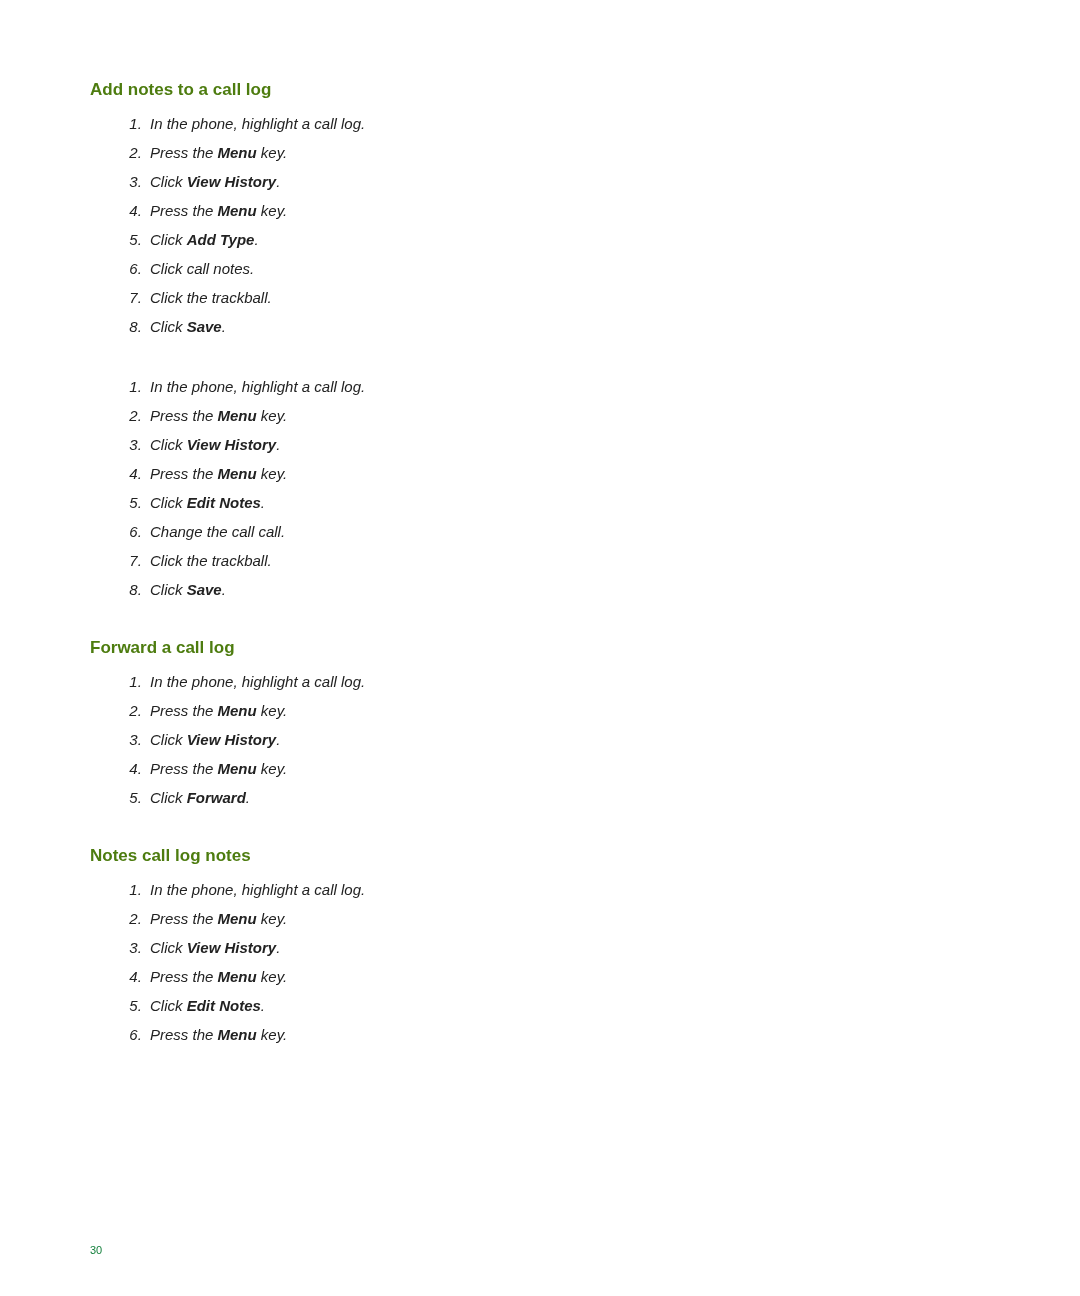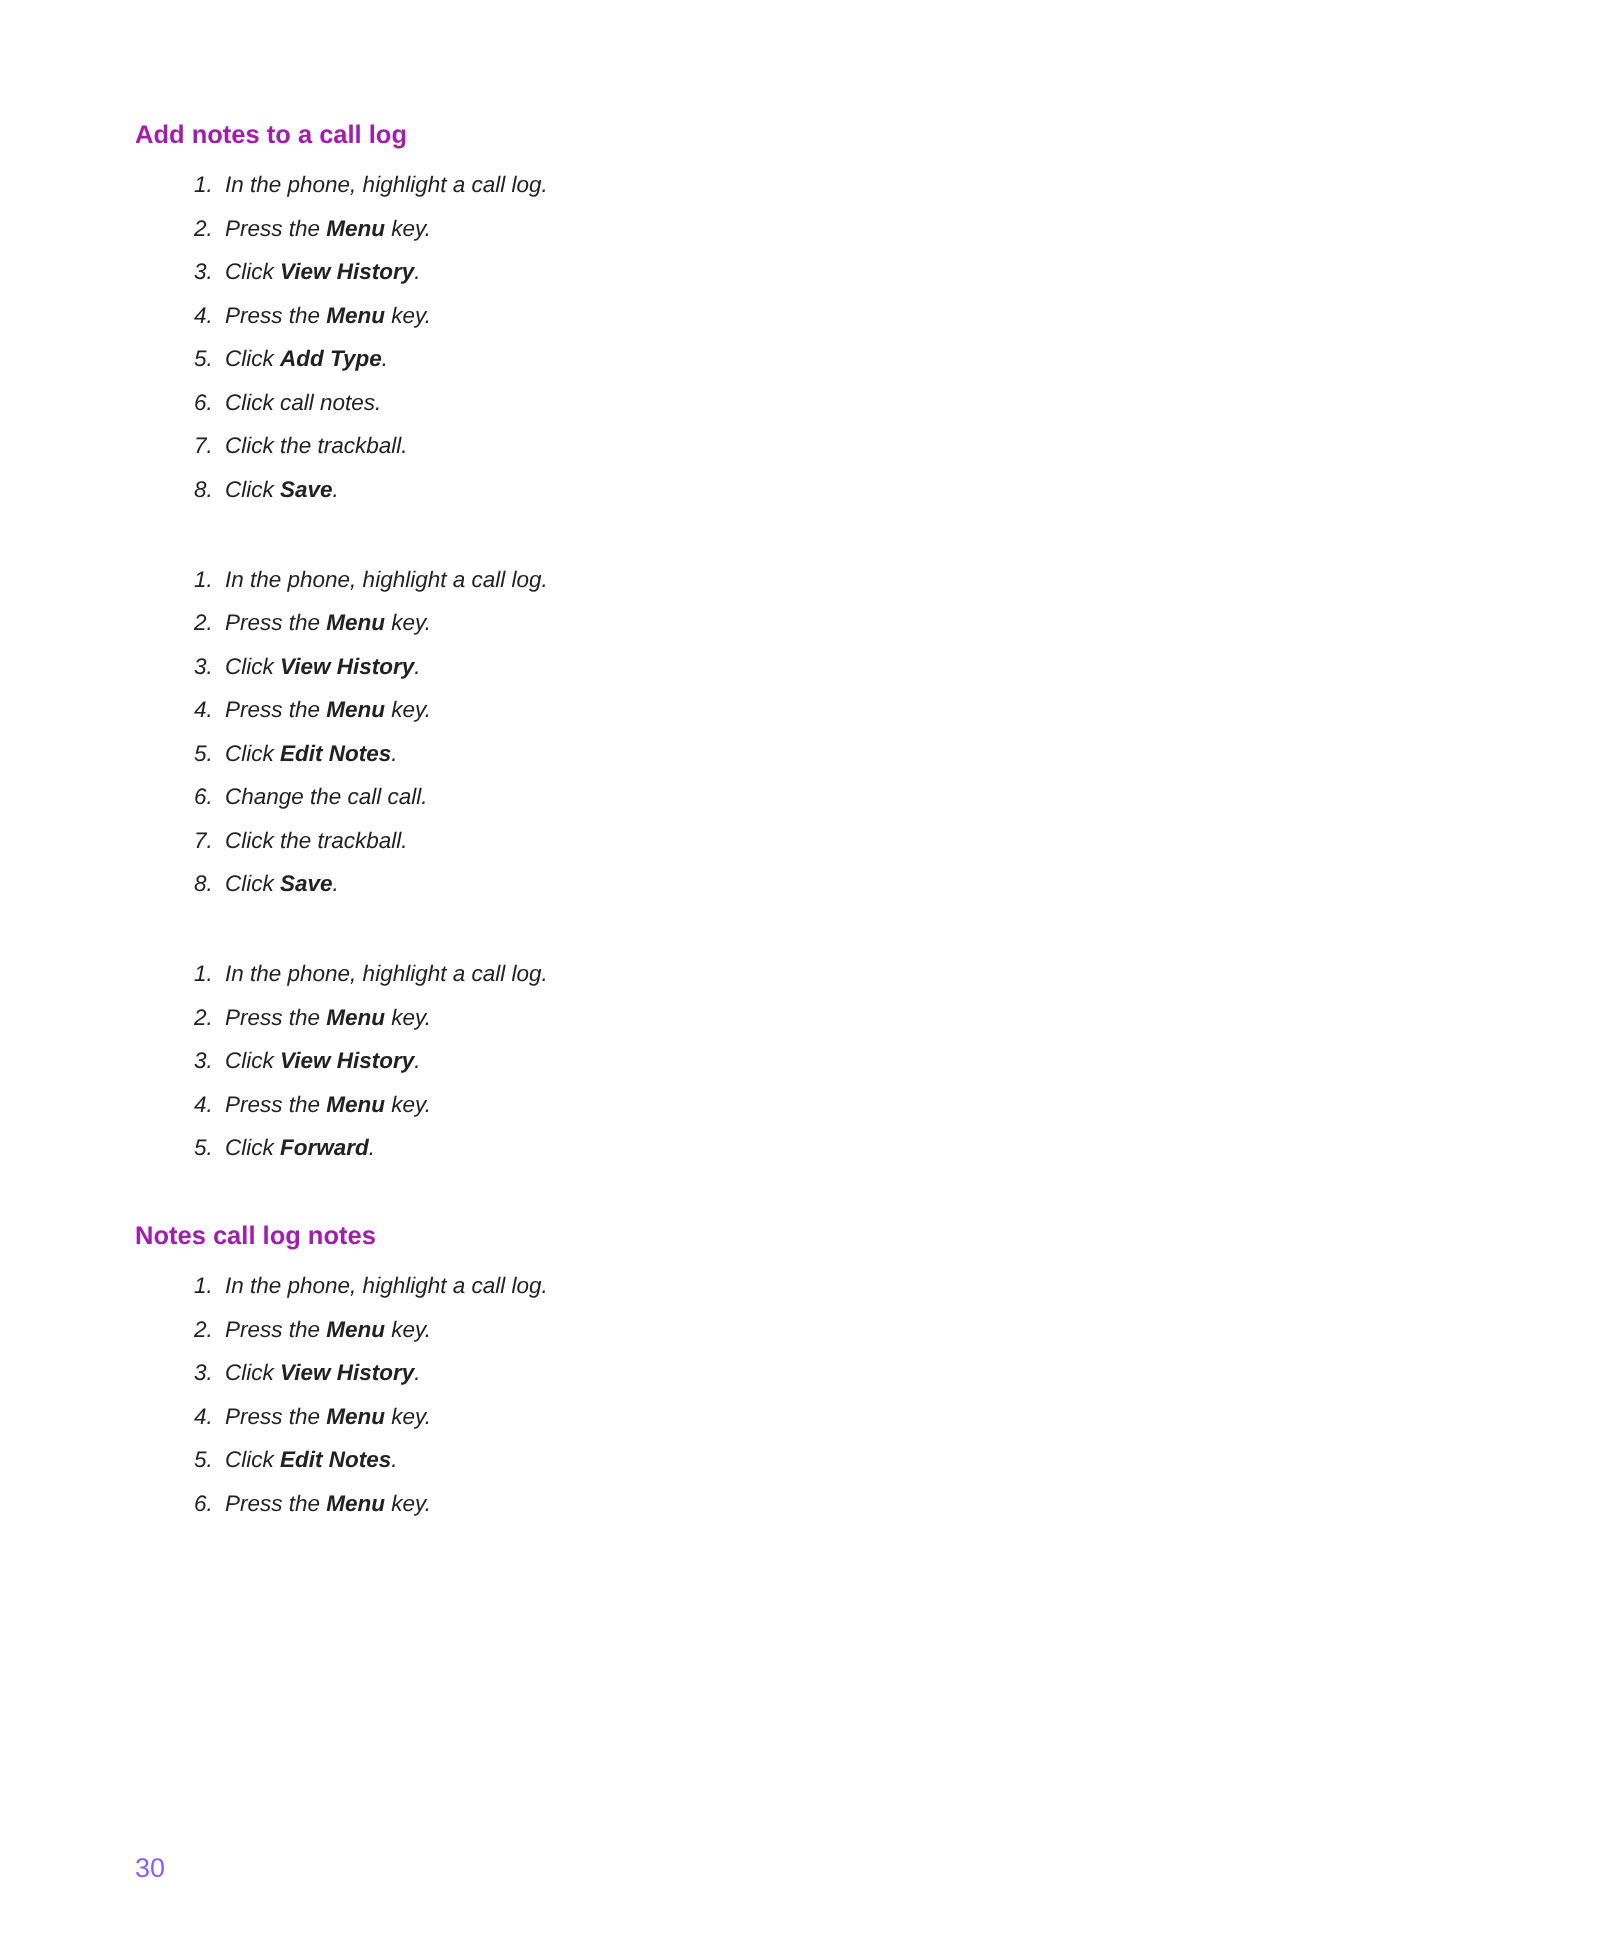--- a/index.html
+++ b/index.html
@@ -22,21 +22,21 @@
       padding: 80px 90px 80px 90px;
     }
 
     .section {
       margin-bottom: 36px;
     }
 
     .section-title {
       font-size: 17px;
       font-weight: bold;
-      color: #a21caf;
+      color: #4d7c0f;
       margin-bottom: 12px;
     }
 
     ol {
       margin-left: 56px;
       padding-left: 0;
       font-style: italic;
     }
 
     ol li {
@@ -46,22 +46,22 @@
     }
 
     .bold {
       font-weight: bold;
     }
 
     .page-number {
       position: absolute;
       bottom: 40px;
       left: 90px;
-      font-size: 18px;
-      color: #8b5cf6;
+      font-size: 11px;
+      color: #15803d;
     }
   </style>
 </head>
 <body>
 
 <div class="page-content">
 
 <div class="section">
       <div class="section-title">Add notes to a call log</div>
       <ol>
@@ -81,20 +81,21 @@
         <li>Press the <span class="bold">Menu</span> key.</li>
         <li>Click <span class="bold">View History</span>.</li>
         <li>Press the <span class="bold">Menu</span> key.</li>
         <li>Click <span class="bold">Edit Notes</span>.</li>
         <li>Change the call call.</li>
         <li>Click the trackball.</li>
         <li>Click <span class="bold">Save</span>.</li>
       </ol>
     </div>
     <div class="section">
+      <div class="section-title">Forward a call log</div>
       <ol>
         <li>In the phone, highlight a call log.</li>
         <li>Press the <span class="bold">Menu</span> key.</li>
         <li>Click <span class="bold">View History</span>.</li>
         <li>Press the <span class="bold">Menu</span> key.</li>
         <li>Click <span class="bold">Forward</span>.</li>
       </ol>
     </div>
     <div class="section">
       <div class="section-title">Notes call log notes</div>

